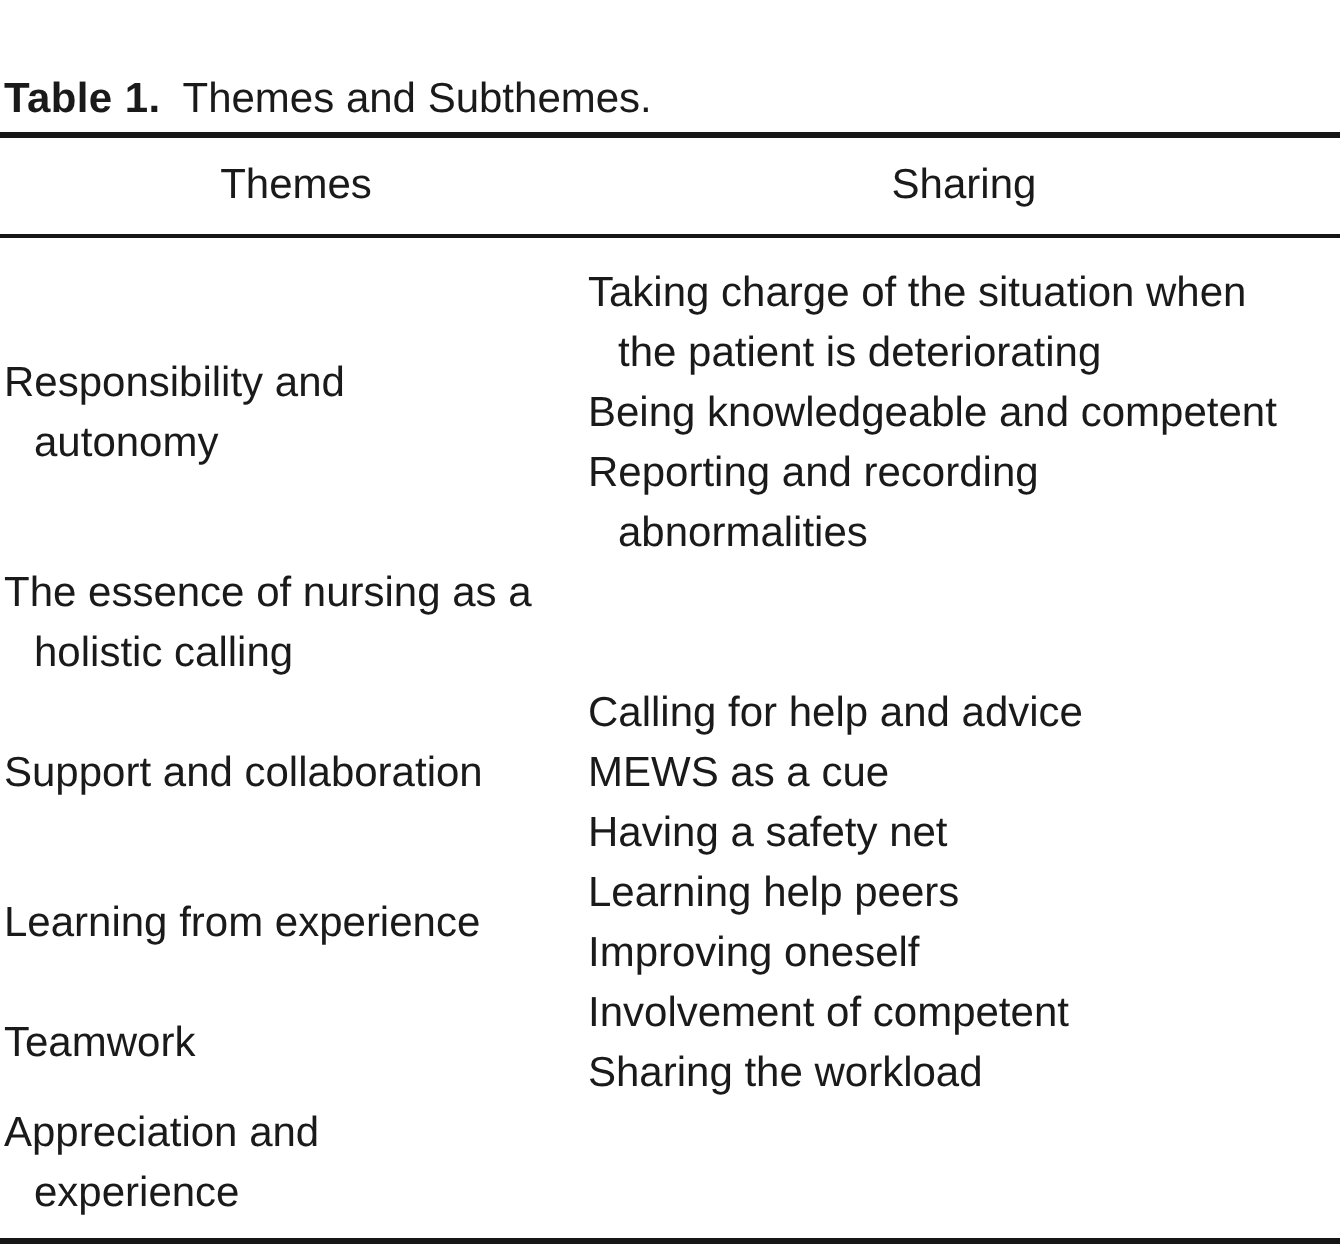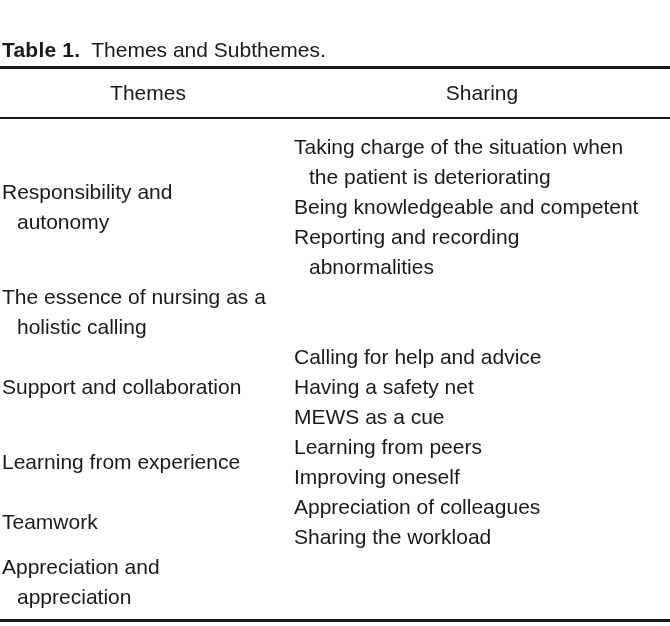--- a/index.html
+++ b/index.html
@@ -129,49 +129,49 @@
       </div>
       <div class="col-sub"></div>
     </div>
 
     <div class="trow">
       <div class="col-theme">
         <div class="cell-text">Support and collaboration</div>
       </div>
       <div class="col-sub">
         <div class="sub-item">Calling for help and advice</div>
+        <div class="sub-item">MEWS as a cue</div>
         <div class="sub-item">Having a safety net</div>
-        <div class="sub-item">MEWS as a cue</div>
       </div>
     </div>
 
     <div class="trow">
       <div class="col-theme">
         <div class="cell-text">Learning from experience</div>
       </div>
       <div class="col-sub">
-        <div class="sub-item">Learning from peers</div>
+        <div class="sub-item">Learning help peers</div>
         <div class="sub-item">Improving oneself</div>
       </div>
     </div>
 
     <div class="trow">
       <div class="col-theme">
         <div class="cell-text">Teamwork</div>
       </div>
       <div class="col-sub">
-        <div class="sub-item">Appreciation of colleagues</div>
+        <div class="sub-item">Involvement of competent</div>
         <div class="sub-item">Sharing the workload</div>
       </div>
     </div>
 
     <div class="trow">
       <div class="col-theme">
         <div class="cell-text">Appreciation and
-appreciation</div>
+experience</div>
       </div>
       <div class="col-sub">
       </div>
     </div>
 
   </div>
 
   <div class="bottom-rule"></div>
 
 </div>

